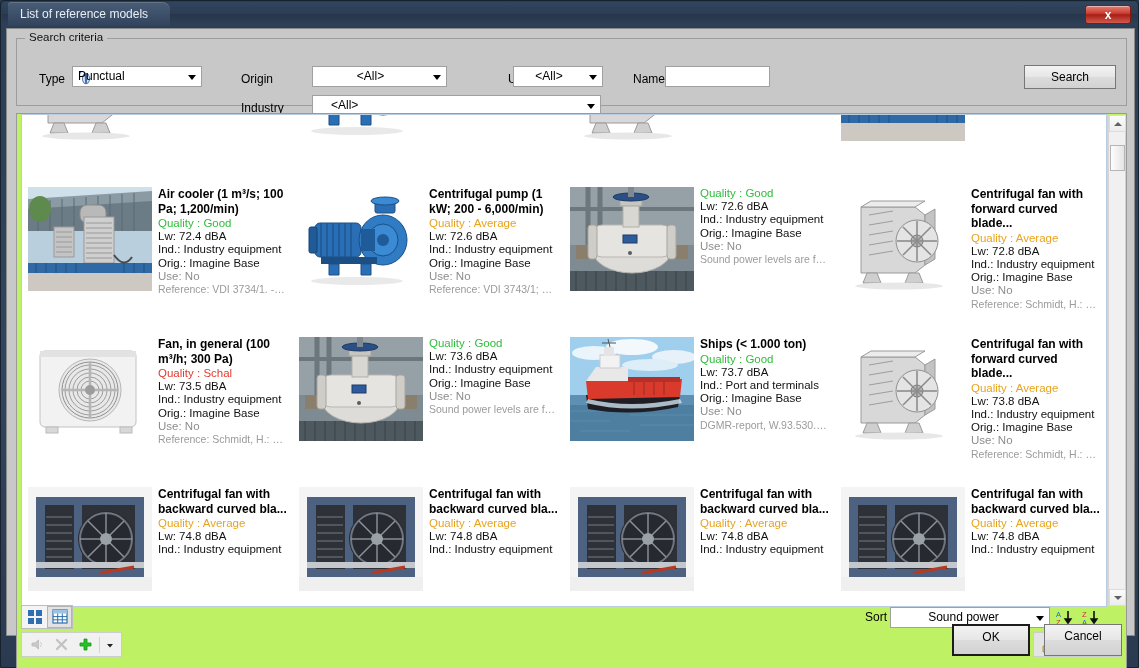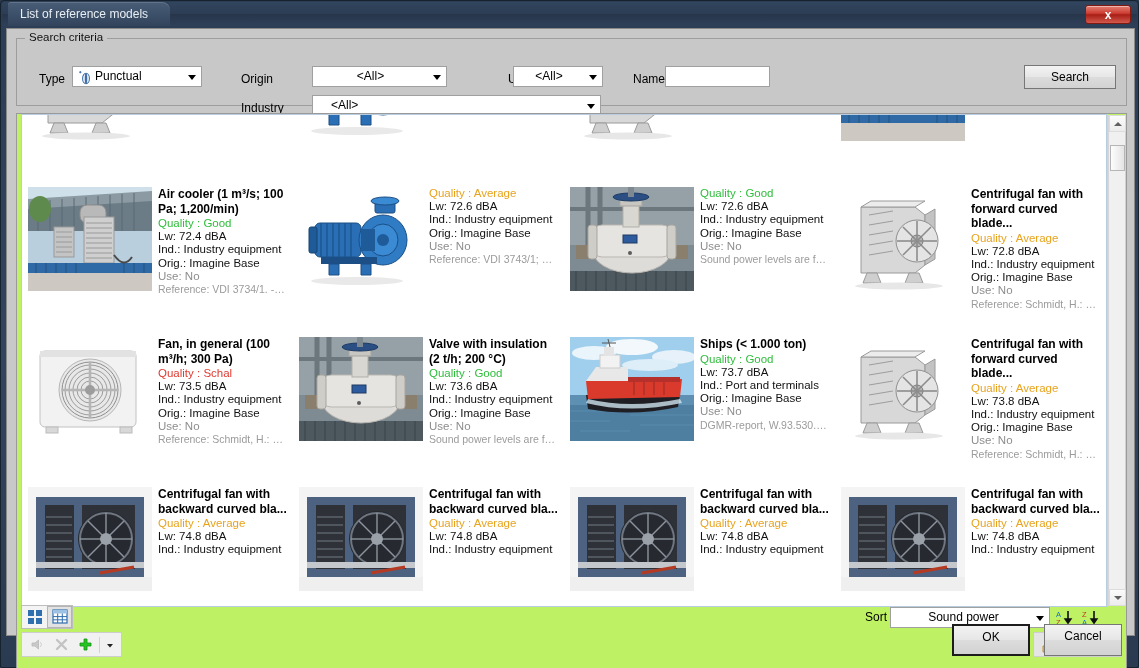--- a/index.html
+++ b/index.html
@@ -95,21 +95,21 @@
     border: 1px solid #a0a0a0;
     height: 21px;
     font-size: 12px;
     color: #000;
   }
   .combo .cval {
     position: absolute; left: 0; right: 18px; top: 0; bottom: 0;
     line-height: 19px; text-align: center;
     overflow: hidden; white-space: nowrap;
   }
-  .combo.left-val .cval { text-align: left; padding-left: 22px; }
+  .combo.left-val .cval { text-align: left; padding-left: 5px; }
   .combo .arrow {
     position: absolute; right: 5px; top: 50%;
     width: 0; height: 0; margin-top: -2px;
     border-left: 4px solid transparent;
     border-right: 4px solid transparent;
     border-top: 5px solid #000;
   }
   .punctual-icon {
     position: absolute; left: 4px; top: 3px;
     width: 16px; height: 15px;
@@ -512,20 +512,21 @@
       <rect x="76" y="14" width="20" height="12" rx="2" fill="#2a6fb5" stroke="#1c4f85"></rect>
       <ellipse cx="86" cy="14" rx="14" ry="4" fill="#3a8ad4" stroke="#1c4f85"></ellipse>
       <rect x="62" y="42" width="14" height="22" fill="#1f5b98"></rect>
       <rect x="22" y="70" width="56" height="7" fill="#1c4f85"></rect>
       <path d="M30 77 V88 H40 V77 Z" fill="#2a6fb5" stroke="#1c4f85"></path>
       <path d="M62 77 V88 H72 V77 Z" fill="#2a6fb5" stroke="#1c4f85"></path>
       <ellipse cx="58" cy="94" rx="46" ry="4" fill="#e9e9e9"></ellipse>
     </svg>
                 </div>
                 <div class="card-text">
+                  <div class="card-title">Centrifugal pump (1 kW; 200 - 6,000/min)</div>
                   <div class="card-quality q-average">Quality : Average</div>
                   <div class="card-lw">Lw: 72.6 dBA</div>
                   <div class="card-ind">Ind.: Industry equipment</div>
                   <div class="card-orig">Orig.: Imagine Base</div>
                   <div class="card-use">Use: No</div>
                   <div class="card-ref">Reference: VDI 3743/1; Müller...</div>
                 </div>
               </div>
               <div class="card">
                 <div class="card-thumb">
@@ -653,21 +654,20 @@
       <rect x="97" y="38" width="9" height="34" rx="3" fill="#cfcdc8" stroke="#a8a59f"></rect>
       <rect x="53" y="18" width="16" height="22" fill="#d9d7d2" stroke="#b2afa9"></rect>
       <rect x="50" y="12" width="22" height="7" fill="#c8c6c1" stroke="#a8a59f"></rect>
       <ellipse cx="61" cy="10" rx="18" ry="4" fill="#2b4f84" stroke="#1d3a63"></ellipse>
       <rect x="58" y="0" width="6" height="10" fill="#7d8891"></rect>
       <rect x="53" y="48" width="14" height="8" fill="#2d5b9e" stroke="#1d3a63"></rect>
       <circle cx="60" cy="66" r="2" fill="#5c5c5c"></circle>
     </svg>
                 </div>
                 <div class="card-text">
-                  <div class="card-title">Valve with insulation (2 t/h; 200 °C)</div>
                   <div class="card-quality q-good">Quality : Good</div>
                   <div class="card-lw">Lw: 73.6 dBA</div>
                   <div class="card-ind">Ind.: Industry equipment</div>
                   <div class="card-orig">Orig.: Imagine Base</div>
                   <div class="card-use">Use: No</div>
                   <div class="card-ref">Sound power levels are for sta...</div>
                 </div>
               </div>
               <div class="card">
                 <div class="card-thumb">

